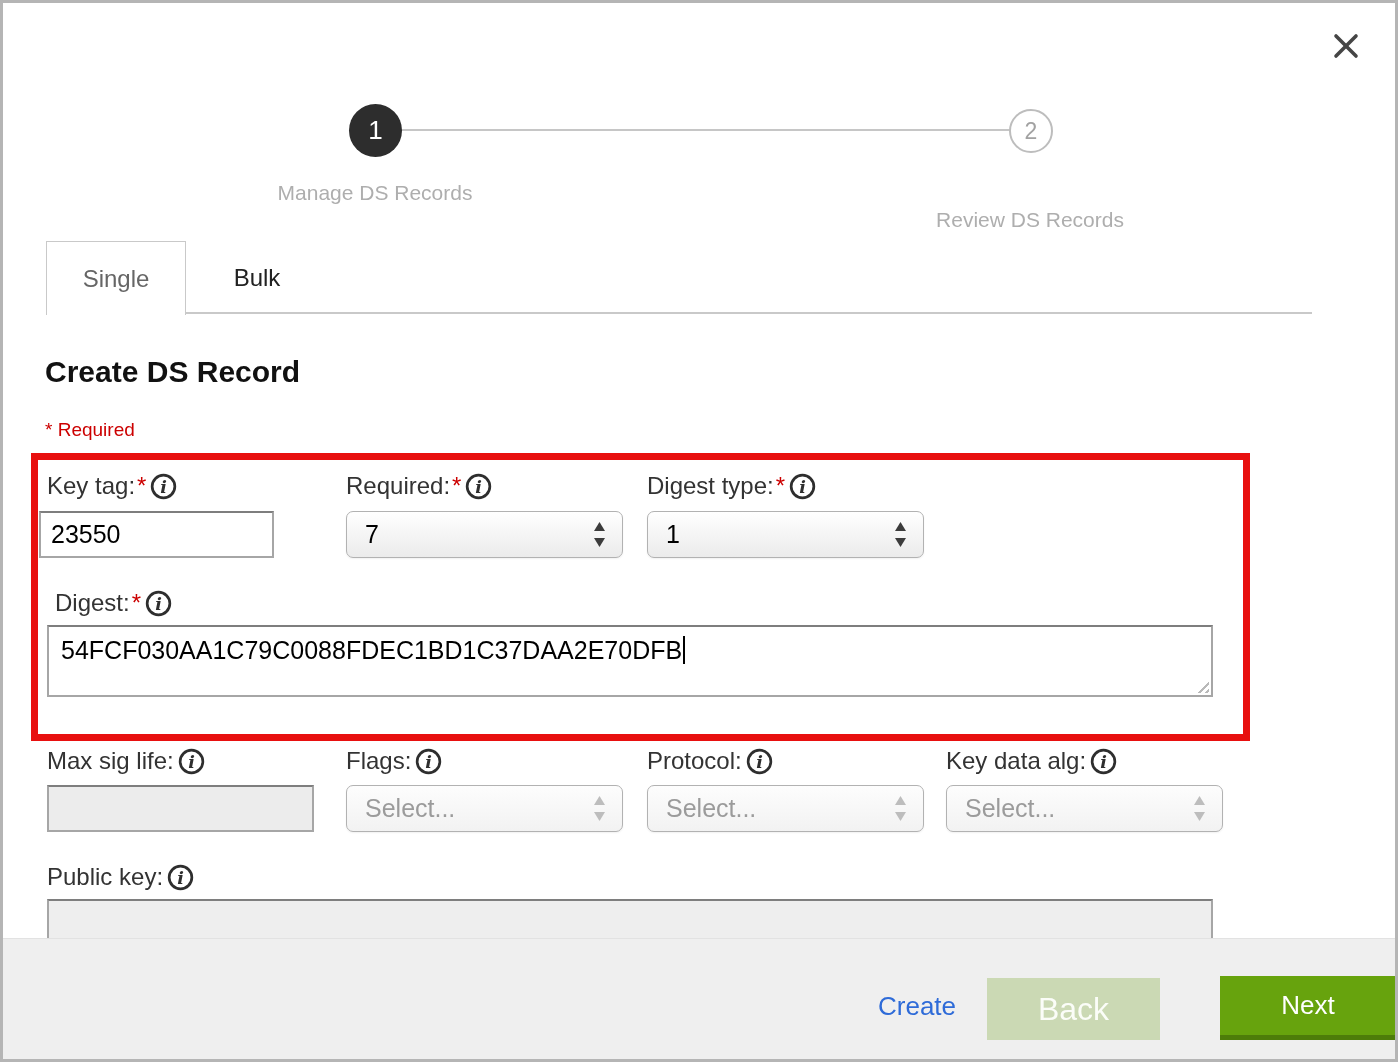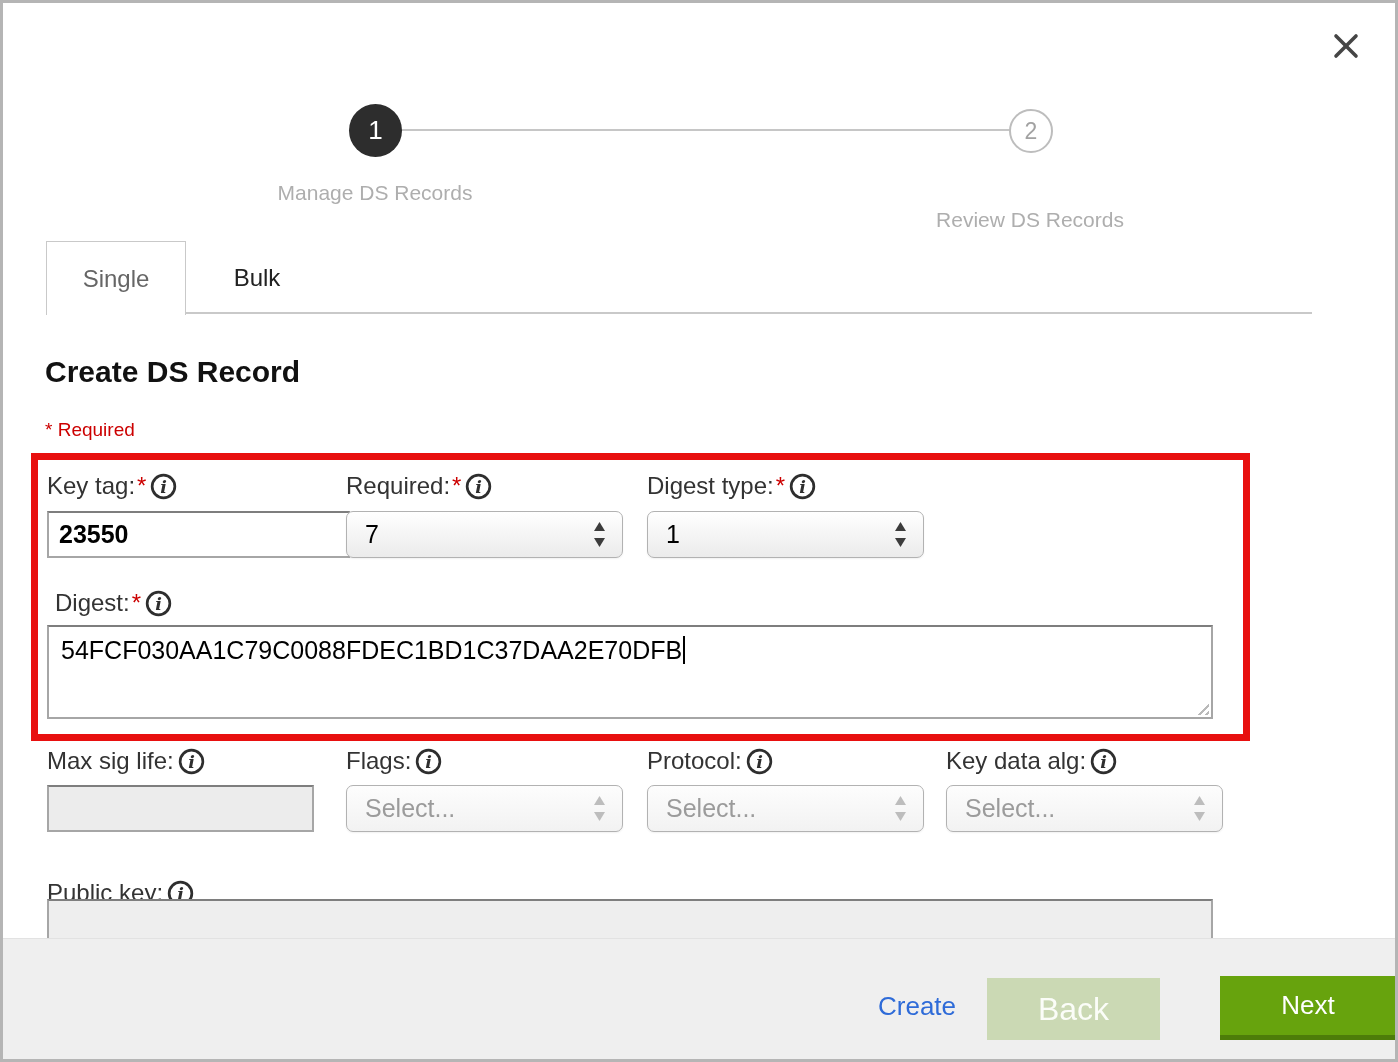--- a/index.html
+++ b/index.html
@@ -145,21 +145,21 @@
     <span>Digest type:</span>
     <span class="req">*</span>
     <span class="info-icon">
       <svg width="27" height="27" viewBox="0 0 20 20">
           <circle cx="10" cy="10" r="8.4" fill="none" stroke="currentColor" stroke-width="2"></circle>
           <text x="10" y="14.6" text-anchor="middle" font-size="13" font-style="italic" font-weight="bold" font-family="DejaVu Serif, serif" fill="currentColor">i</text>
         </svg>
     </span>
   </div>
 
-  <input class="text-input" style="left: 44px; top: 508px; width: 303px; font-weight: bold;" value="23550">
+  <input class="text-input" style="left: 36px; top: 508px; width: 235px;" value="23550">
   <div class="selectbox" style="left:343px; top:508px; width:277px;">
     <span class="val">7</span>
     <span class="arrows">
       <svg width="13" height="27" viewBox="0 0 13 27">
           <polygon points="6.5,1 12,10 1,10" fill="currentColor"></polygon>
           <polygon points="1,17 12,17 6.5,26" fill="currentColor"></polygon>
         </svg>
     </span>
   </div>
   <div class="selectbox" style="left:644px; top:508px; width:277px;">
@@ -175,21 +175,21 @@
   <div class="field-label" style="left:52px; top:586px;">
     <span>Digest:</span>
     <span class="req">*</span>
     <span class="info-icon">
       <svg width="27" height="27" viewBox="0 0 20 20">
           <circle cx="10" cy="10" r="8.4" fill="none" stroke="currentColor" stroke-width="2"></circle>
           <text x="10" y="14.6" text-anchor="middle" font-size="13" font-style="italic" font-weight="bold" font-family="DejaVu Serif, serif" fill="currentColor">i</text>
         </svg>
     </span>
   </div>
-  <div class="textarea" style="left:44px; top:622px; width:1166px; height:94px;">
+  <div class="textarea" style="left:44px; top:622px; width:1166px; height:72px;">
     <span>54FCF030AA1C79C0088FDEC1BD1C37DAA2E70DFB</span><span class="caret"></span>
     <span class="grip"></span>
   </div>
 
   <div class="field-label" style="left:44px; top:744px;">
     <span>Max sig life:</span>
     <span class="info-icon">
       <svg width="27" height="27" viewBox="0 0 20 20">
           <circle cx="10" cy="10" r="8.4" fill="none" stroke="currentColor" stroke-width="2"></circle>
           <text x="10" y="14.6" text-anchor="middle" font-size="13" font-style="italic" font-weight="bold" font-family="DejaVu Serif, serif" fill="currentColor">i</text>
@@ -246,21 +246,21 @@
   <div class="selectbox disabled" style="left:943px; top:782px; width:277px;">
     <span class="val">Select...</span>
     <span class="arrows">
       <svg width="13" height="27" viewBox="0 0 13 27">
           <polygon points="6.5,1 12,10 1,10" fill="currentColor"></polygon>
           <polygon points="1,17 12,17 6.5,26" fill="currentColor"></polygon>
         </svg>
     </span>
   </div>
 
-  <div class="field-label" style="left:44px; top:860px;margin-top:16px;">
+  <div class="field-label" style="left:44px; top:860px;">
     <span>Public key:</span>
     <span class="info-icon">
       <svg width="27" height="27" viewBox="0 0 20 20">
           <circle cx="10" cy="10" r="8.4" fill="none" stroke="currentColor" stroke-width="2"></circle>
           <text x="10" y="14.6" text-anchor="middle" font-size="13" font-style="italic" font-weight="bold" font-family="DejaVu Serif, serif" fill="currentColor">i</text>
         </svg>
     </span>
   </div>
   <div class="textarea disabled" style="left:44px; top:896px; width:1166px; height:46px; border-bottom:none;">
     <span></span>

